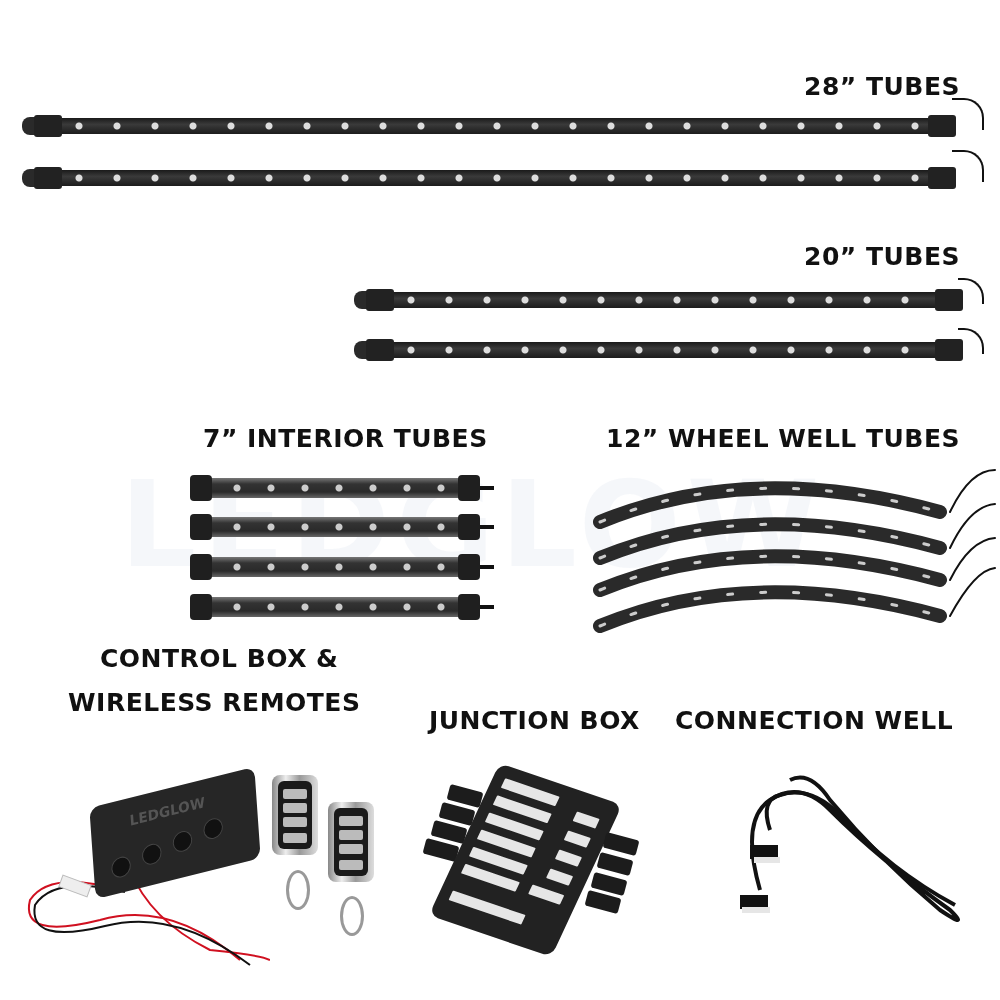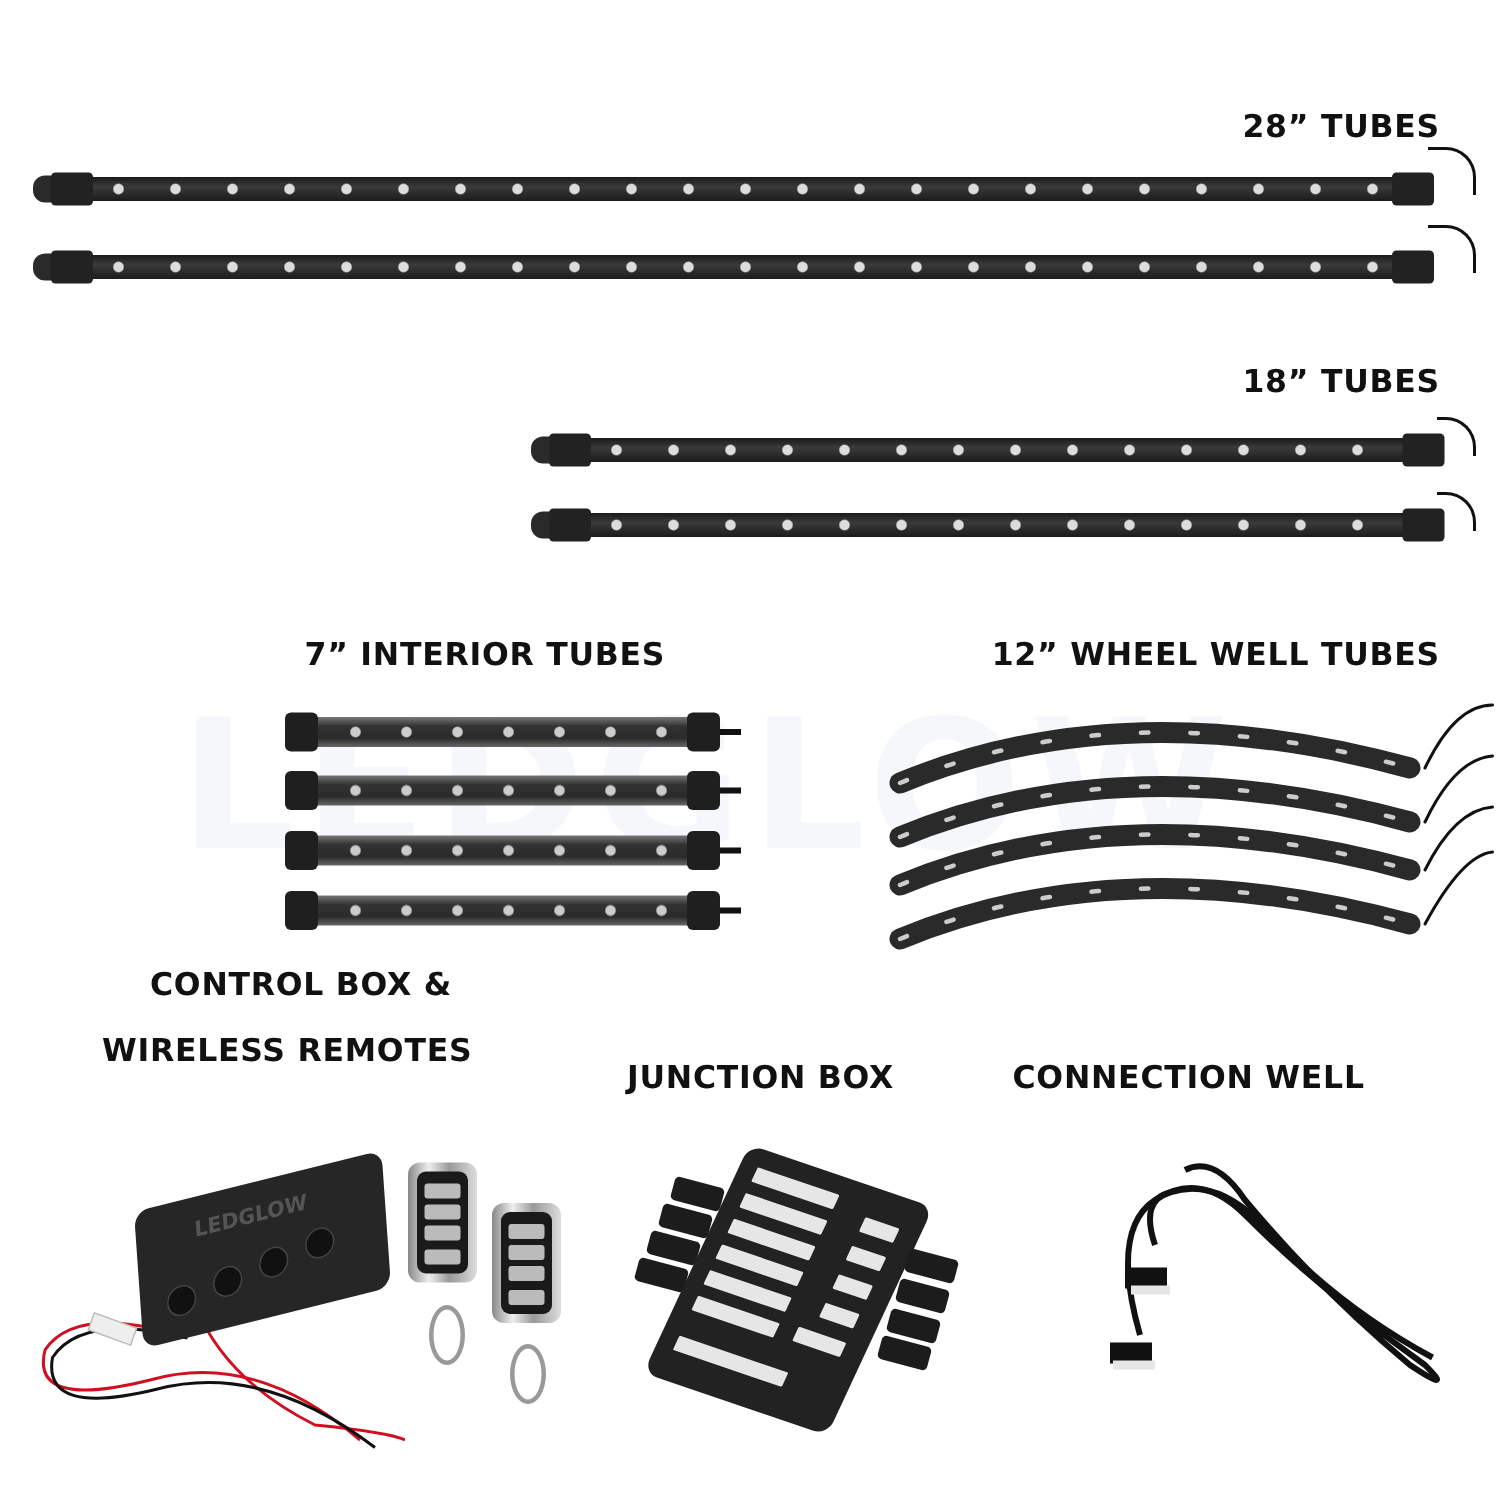--- a/index.html
+++ b/index.html
@@ -1,17 +1,17 @@
 <!DOCTYPE html>
 <html><head>
 <meta charset="utf-8">
 <style>
   html,body{margin:0;padding:0;background:#fff;}
   body{width:1000px;height:1000px;position:relative;overflow:hidden;font-family:"DejaVu Sans","Liberation Sans",sans-serif;}
-  .label{position:absolute;font-weight:bold;color:#111;font-size:21px;letter-spacing:0.5px;white-space:nowrap;font-family:"DejaVu Sans",sans-serif;}
+  .label{position:absolute;font-weight:bold;color:#111;font-size:25px;letter-spacing:0.5px;white-space:nowrap;font-family:"DejaVu Sans",sans-serif;}
   .tube{position:absolute;height:16px;background:linear-gradient(#1a1a1a,#3a3a3a 40%,#1c1c1c);border-radius:3px;}
   .tube .cap{position:absolute;top:-3px;height:22px;width:28px;background:#222;border-radius:3px;}
   .tube .cap.l{left:-6px;}
   .tube .cap.r{right:-6px;}
   .tube .ear{position:absolute;top:-1px;width:14px;height:18px;background:#2a2a2a;border-radius:8px 0 0 8px;left:-18px;}
   .tube .leds{position:absolute;left:20px;right:30px;top:4px;height:8px;
     background-image:radial-gradient(circle,#ddd 0 3px,transparent 4px);background-size:38px 8px;background-repeat:repeat-x;}
   .wire{position:absolute;border:2px solid #111;border-left:none;border-bottom:none;border-radius:0 20px 0 0;}
   .watermark{position:absolute;left:120px;top:455px;font-size:120px;font-weight:bold;color:rgba(200,210,230,0.18);letter-spacing:6px;font-family:"DejaVu Sans",sans-serif;}
   .itube{position:absolute;height:20px;width:290px;background:linear-gradient(#777,#333 30%,#2a2a2a 70%,#666);border-radius:3px;}
@@ -44,21 +44,21 @@
   </div>
 <div class="wire" style="left:952px;top:98px;width:30px;height:30px;"></div>
 <div class="tube" style="left:40px;top:170px;width:910px;">
     <div class="ear"></div>
     <div class="cap l"></div>
     <div class="leds"></div>
     <div class="cap r"></div>
   </div>
 <div class="wire" style="left:952px;top:150px;width:30px;height:30px;"></div>
 
-<div class="label" style="right:40px;top:242px;">18” TUBES</div>
+<div class="label" style="right:40px;top:242px;">20” TUBES</div>
 <div class="tube" style="left:372px;top:292px;width:585px;">
     <div class="ear"></div>
     <div class="cap l"></div>
     <div class="leds"></div>
     <div class="cap r"></div>
   </div>
 <div class="wire" style="left:958px;top:278px;width:24px;height:24px;"></div>
 <div class="tube" style="left:372px;top:342px;width:585px;">
     <div class="ear"></div>
     <div class="cap l"></div>
@@ -106,21 +106,21 @@
     <path d="M10 166 Q160 104 350 156" stroke="#ccc" stroke-width="3" stroke-dasharray="5 28"></path>
     <path d="M360 52 Q380 10 405 10" stroke="#111" stroke-width="2"></path>
     <path d="M360 88 Q380 46 405 44" stroke="#111" stroke-width="2"></path>
     <path d="M360 120 Q380 80 405 78" stroke="#111" stroke-width="2"></path>
     <path d="M360 156 Q385 110 405 108" stroke="#111" stroke-width="2"></path>
   </g>
 </svg>
 
 <div class="label" style="left:100px;top:644px;">CONTROL BOX &amp;</div>
 <div class="label" style="left:68px;top:688px;">WIRELESS REMOTES</div>
-<div class="label" style="left:418px;top:706px;text-align:center;">JUNCTION BOX</div>
+<div class="label" style="left:429px;top:706px;text-align:center;">JUNCTION BOX</div>
 <div class="label" style="left:675px;top:706px;">CONNECTION WELL</div>
 
 <svg style="position:absolute;left:10px;top:860px;" width="260" height="110">
   <g fill="none" stroke-width="2">
     <path d="M120 10 Q140 60 200 90 Q250 95 260 100" stroke="#d01020"></path>
     <path d="M110 30 Q40 10 20 40 Q10 80 90 60 Q160 40 230 100" stroke="#d01020"></path>
     <path d="M115 32 Q45 15 25 45 Q18 85 95 66 Q165 48 240 105" stroke="#111"></path>
   </g>
   <rect x="50" y="20" width="30" height="12" fill="#eee" stroke="#bbb" transform="rotate(20 65 26)"></rect>
 </svg>

